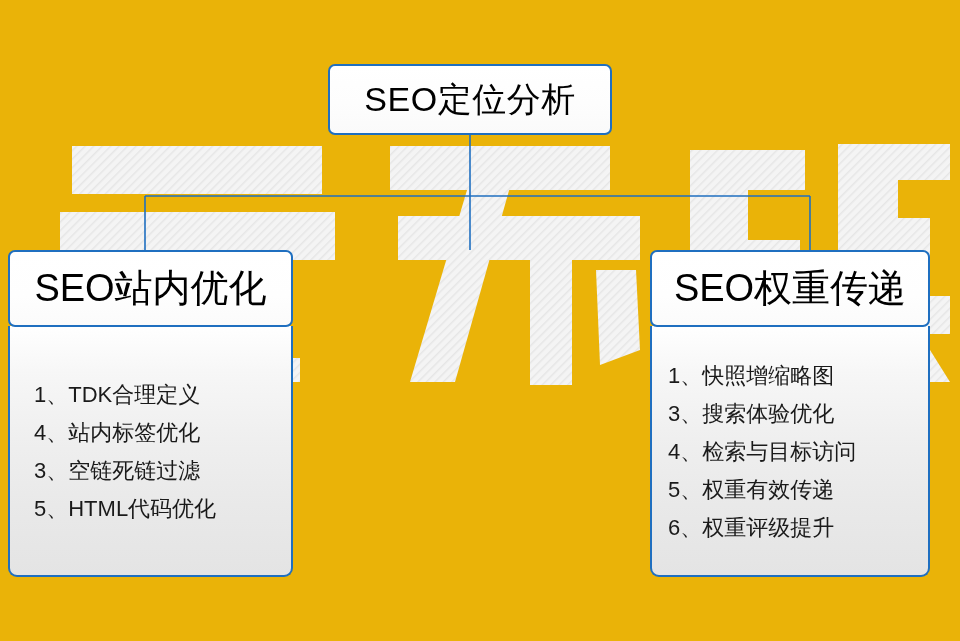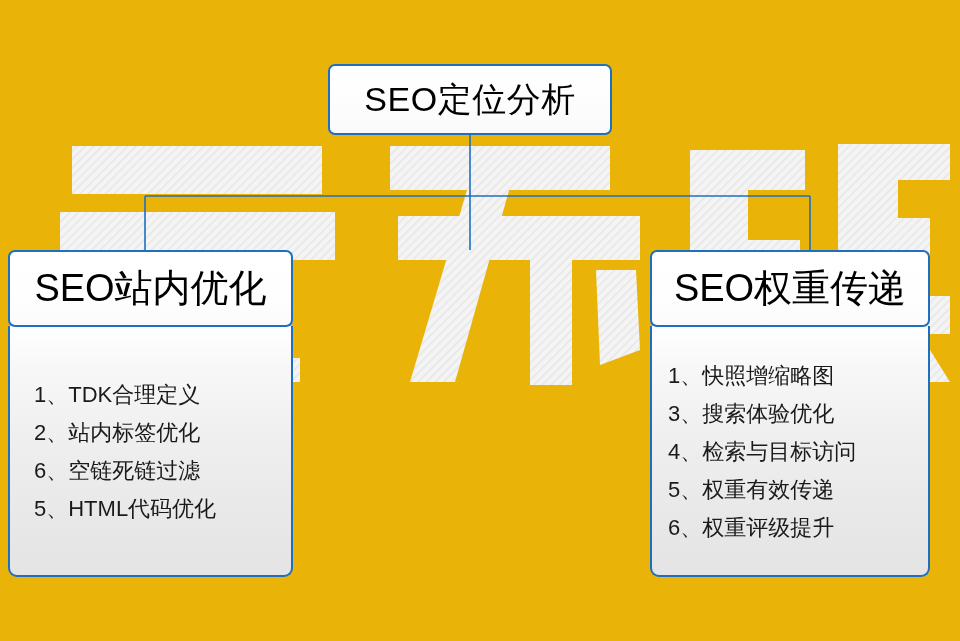--- a/index.html
+++ b/index.html
@@ -188,22 +188,22 @@
     <span class="title">SEO定位分析</span>
   </div>
 
   <div class="column col-1">
     <div class="col-header">
       <span class="title">SEO站内优化</span>
     </div>
     <div class="col-list">
       <ol>
         <li>1、TDK合理定义</li>
-        <li>2、站内标签优化</li>
-        <li>6、空链死链过滤</li>
+        <li>4、站内标签优化</li>
+        <li>3、空链死链过滤</li>
         <li>5、HTML代码优化</li>
       </ol>
     </div>
   </div>
 
 
   <div class="column col-3">
     <div class="col-header">
       <span class="title">SEO权重传递</span>
     </div>

